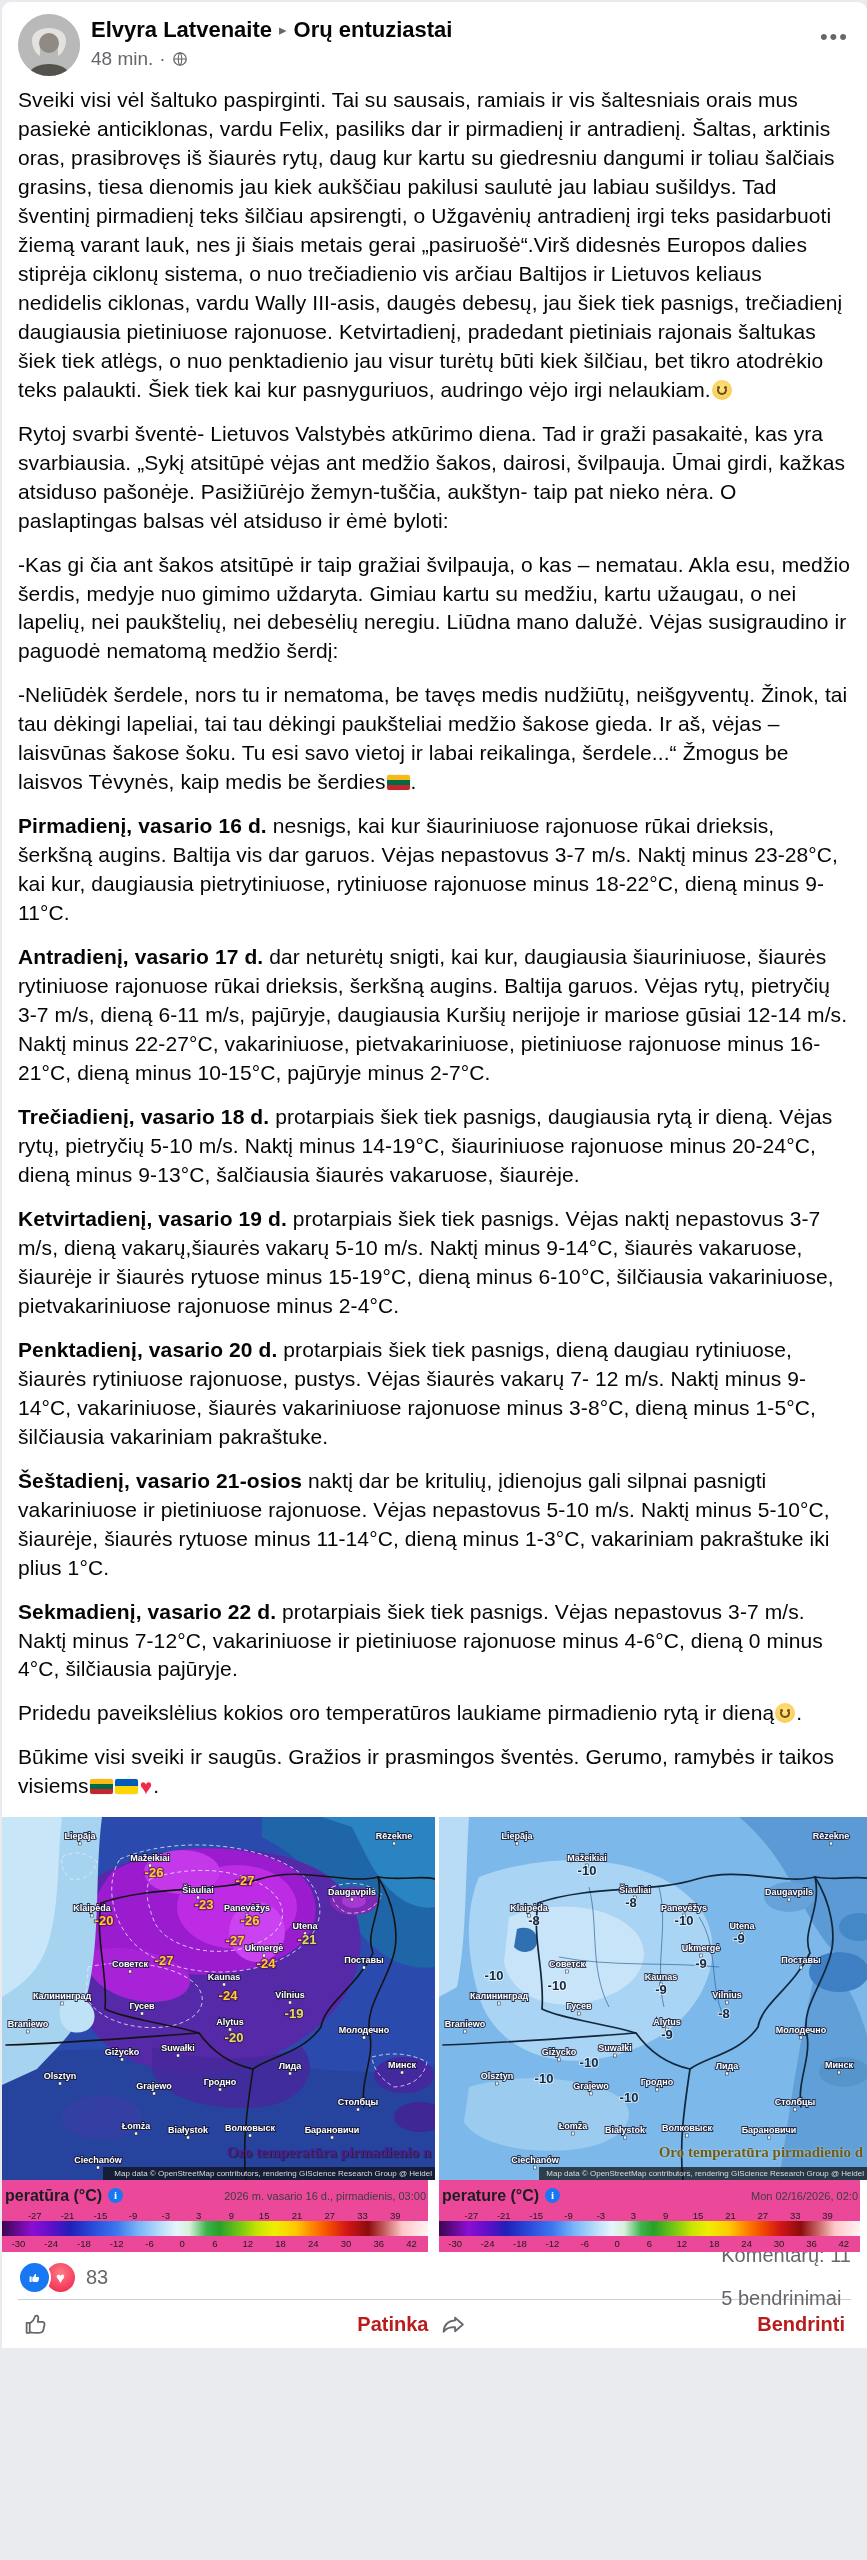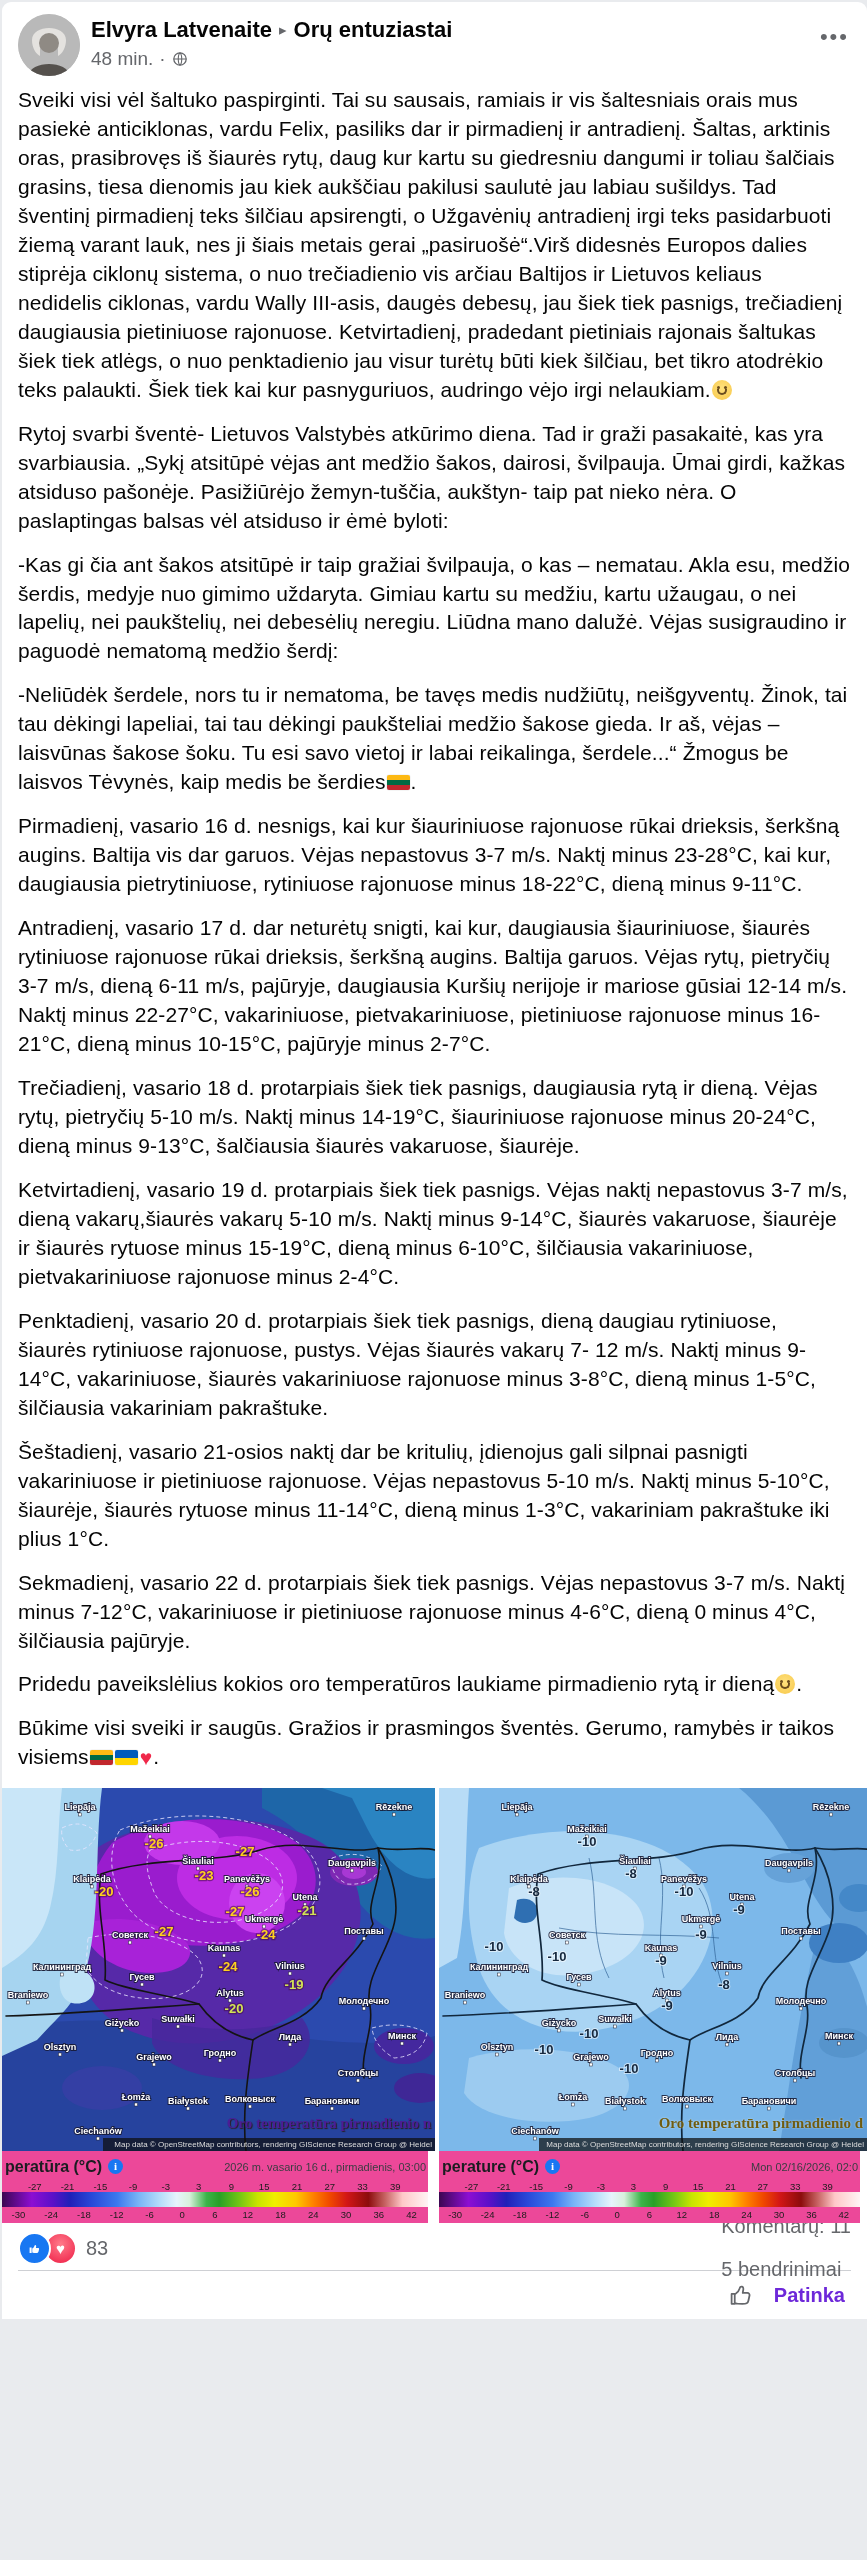--- a/index.html
+++ b/index.html
@@ -8,21 +8,21 @@
   .post-header{display:flex;padding:12px 16px 8px;}
   .avatar{width:62px;height:62px;border-radius:50%;background:radial-gradient(circle at 40% 30%,#ececec,#9c9c9c);overflow:hidden;flex:0 0 62px;cursor:pointer;}
   .header-text{margin-left:11px;flex:1;min-width:0;padding-top:3px;}
   .name-row{font-size:22px;font-weight:700;color:#050505;line-height:1.2;display:flex;align-items:center;gap:7px;}
   .sep-arrow{color:#65676b;font-size:15px;font-weight:400;}
   .meta-row{font-size:19px;color:#65676b;display:flex;align-items:center;gap:6px;margin-top:5px;}
   .more-btn{border:none;background:none;color:#65676b;font-size:22px;letter-spacing:2px;cursor:pointer;padding:4px 2px;align-self:flex-start;margin-top:8px;line-height:1;}
   
   .post-body{padding:2px 16px 0;font-size:21px;line-height:1.38;color:#050505;letter-spacing:.1px;}
   .post-body p{margin:0 0 15px;}
-  .post-body strong{font-weight:400;}
+  .post-body strong{font-weight:700;}
   
   .emj{display:inline-block;vertical-align:-3px;}
   .smile{width:20px;height:20px;border-radius:50%;background:radial-gradient(circle at 50% 40%,#ffe17d,#f7c748);position:relative;margin:0 1px;}
   .smile::before{content:"";position:absolute;left:5px;top:6px;width:3px;height:3px;border-radius:50%;background:#6b4d1e;box-shadow:7px 0 0 #6b4d1e;}
   .smile::after{content:"";position:absolute;left:5px;top:9px;width:10px;height:6px;border:2px solid #6b4d1e;border-top:none;border-radius:0 0 10px 10px;box-sizing:border-box;}
   .flag{width:23px;height:15px;border-radius:2px;margin:0 1px;vertical-align:-1px;box-shadow:0 0 1px rgba(0,0,0,.4);}
   .flag-lt{background:linear-gradient(to bottom,#fdb913 0 33%,#006a44 33% 66%,#c1272d 66% 100%);}
   .flag-ua{background:linear-gradient(to bottom,#005bbb 0 50%,#ffd500 50% 100%);}
   .heart{color:#f0284a;font-size:21px;vertical-align:-1px;margin:0 1px;}
   
@@ -62,21 +62,21 @@
   .counts-row{display:flex;align-items:center;height:42px;color:#65676b;font-size:20px;}
   .reactions{display:flex;align-items:center;cursor:pointer;}
   .rx{width:29px;height:29px;border-radius:50%;border:2px solid #fff;display:flex;align-items:center;justify-content:center;box-sizing:content-box;}
   .rx-like{background:#1877f2;z-index:2;}
   .rx-love{background:radial-gradient(circle at 50% 35%,#ff7a8a,#ee1d45);margin-left:-7px;color:#fff;font-size:15px;z-index:1;}
   .rx-count{margin-left:9px;}
   .counts-right{margin-left:auto;display:flex;gap:20px;flex-direction:column;}
   .counts-right span{cursor:pointer;}
   .divider{height:1px;background:#ced0d4;margin-top:1px;}
   .actions-row{display:flex;height:48px;}
-  .action{flex:1;display:flex;align-items:center;justify-content:flex-end;gap:20px;background:none;border:none;color:#6d28d9;font:600 20px "Liberation Sans",sans-serif;cursor:pointer;border-radius:6px;}
+  .action{flex:1;display:flex;align-items:center;justify-content:space-between;gap:20px;background:none;border:none;color:#b91c1c;font:600 20px "Liberation Sans",sans-serif;cursor:pointer;border-radius:6px;}
   .aicon{flex:0 0 auto;display:flex;}
 </style>
 </head>
 <body>
 
 <div class="post">
 
   <div class="post-header">
     <div class="avatar">
       <svg viewBox="0 0 62 62" width="62" height="62">
@@ -442,15 +442,23 @@
     <div class="divider"></div>
     <div class="actions-row">
       <button class="action">
         <span class="aicon">
           <svg viewBox="0 0 24 24" width="25" height="25">
               <path d="M2.5 10.5h3v9.5h-3zM5.5 19.2c1.8.7 4.6.9 7.3.9 2.3 0 3.3-.1 4.2-.6.8-.4 1.4-1.5 1.6-2.5l1.1-5c.3-1.3-.7-2.5-2-2.5h-4.5c0-1.6 1-3.3.4-4.9-.4-1.1-1.8-1.5-2.7-.8-.5.4-.6 1.2-.8 1.8-.5 1.6-1.5 3.1-3 4.1-.5.4-1.1.7-1.6 1.1" fill="none" stroke="#65676b" stroke-width="1.7" stroke-linejoin="round" stroke-linecap="round"></path>
             </svg>
         </span>
         <span>Patinka</span>
       </button>
+      <button class="action">
+        <span class="aicon">
+          <svg viewBox="0 0 24 24" width="25" height="25">
+              <path d="M13.5 5.5 21 12l-7.5 6.5v-3.9c-5.8-.2-9 1.6-11 4.4.3-5.7 3.5-10.3 11-10.9z" fill="none" stroke="#65676b" stroke-width="1.7" stroke-linejoin="round"></path>
+            </svg>
+        </span>
+        <span>Bendrinti</span>
+      </button>
     </div>
   </div>
 </div>
 
 </body></html>

